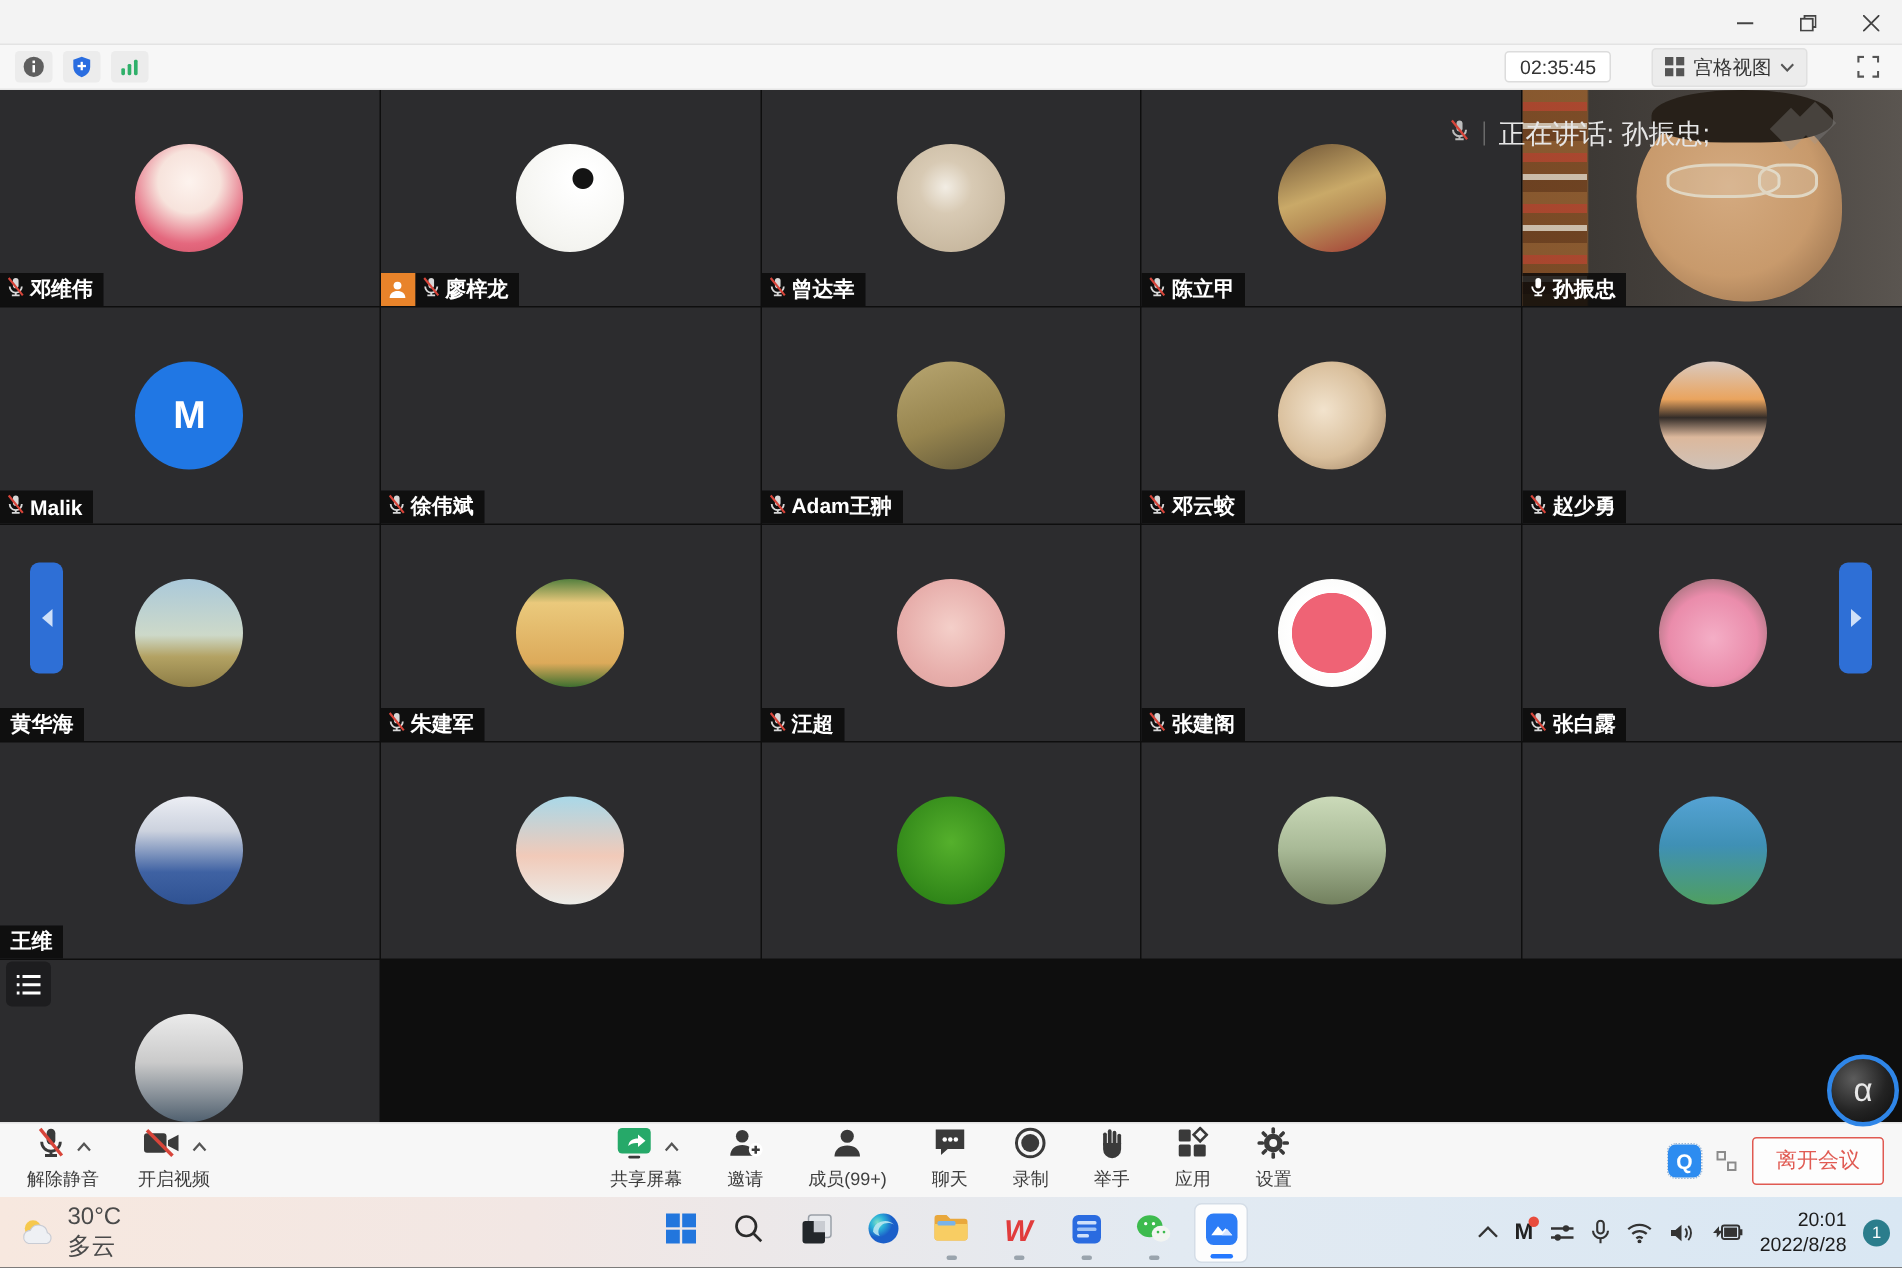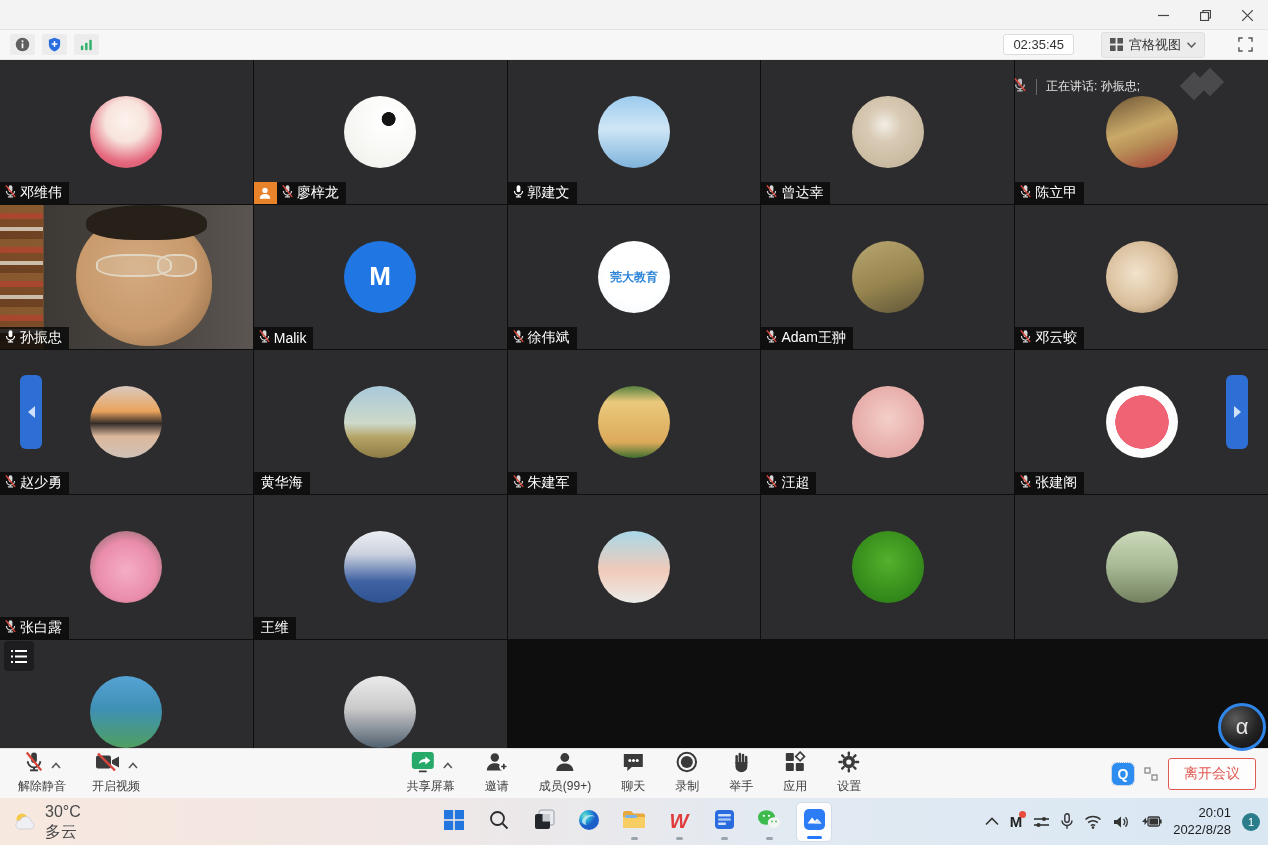--- a/index.html
+++ b/index.html
@@ -20,38 +20,38 @@
   .timer { background:#ffffff; border:1px solid #dcdcdc; border-radius:3px; padding:2px 9px; font-size:13px; color:#333; }
   .view-btn { display:flex; align-items:center; gap:6px; background:#ececec; border:1px solid #e0e0e0; border-radius:3px; padding:3px 8px; font-size:13px; color:#333; }
   .fullscreen-btn { display:flex; align-items:center; justify-content:center; width:26px; height:22px; }
 
   
   .grid { position:relative; width:1268px; height:688px; background:#0e0e0e; display:grid;
           grid-template-columns:repeat(5,1fr); grid-auto-rows:144px; gap:1px; overflow:hidden; }
   .tile { position:relative; background:#2c2c2e; display:flex; align-items:center; justify-content:center; overflow:hidden; }
   .tile.speaking-tile { box-shadow:inset 0 0 0 1px #46a35e; }
   .avatar { width:72px; height:72px; border-radius:50%; display:flex; align-items:center; justify-content:center; font-weight:bold; text-align:center; line-height:1.05; }
-  .label-row { position:absolute; left:0; bottom:0; display:flex; align-items:stretch; z-index:3; }
+  .label-row { position:absolute; left:0; bottom:0; display:flex; align-items:stretch; z-index:3;font-weight:bold; }
   .member-badge { width:23px; background:#e8832a; display:flex; align-items:center; justify-content:center; }
   .name-label { display:flex; align-items:center; gap:3px; background:rgba(8,8,8,0.82); color:#fff; font-size:14px; padding:2px 7px 2px 4px; }
   .name-label.no-icon { padding-left:7px; }
 
   
   .vbg { position:absolute; inset:0;
         background:linear-gradient(90deg,#7a4e28 0%,#84572e 17%,#3d3935 17.5%,#4a4541 62%,#5a5550 100%); }
   .vbooks { position:absolute; left:0; top:0; width:17%; height:100%;
         background:repeating-linear-gradient(180deg,#8a5a30 0 8px,#b0452f 8px 14px,#7a4a26 14px 22px,#d8cfc0 22px 26px,#6a3f20 26px 34px); opacity:.85; }
   .vface { position:absolute; left:30%; top:6%; width:54%; height:92%; border-radius:48% 52% 46% 54%;
         background:radial-gradient(ellipse at 45% 42%,#d4aa80 0%,#c89a6c 55%,#8a6544 100%); }
   .vhair { position:absolute; left:34%; top:0%; width:48%; height:24%; border-radius:50% 50% 40% 40%; background:#272019; }
   .vglass { position:absolute; left:38%; top:34%; width:30%; height:16%; border:2px solid #e0d6c2; border-radius:40%; background:rgba(240,240,230,.18); }
   .vglass2 { left:62%; width:16%; }
 
   
-  .speaking-indicator { position:absolute; top:17px; right:128px; display:flex; align-items:center; gap:9px; z-index:6; color:#e6e6e6; font-size:12px; }
+  .speaking-indicator { position:absolute; top:17px; right:128px; display:flex; align-items:center; gap:9px; z-index:6; color:#e6e6e6; font-size:18px; }
   .speaking-divider { width:1px; height:16px; background:#6a6a6a; }
   .watermark { position:absolute; top:12px; right:40px; z-index:5; opacity:.28; }
   .wm-diamond { position:absolute; width:20px; height:20px; background:#9a9a9a; transform:rotate(45deg); }
   .nav-arrow { position:absolute; width:22px; height:74px; background:#2e6fd6; border-radius:6px; z-index:6; display:flex; align-items:center; justify-content:center; }
   .nav-left { left:20px; top:315px; }
   .nav-right { right:20px; top:315px; }
   .tri { width:0; height:0; border-top:6px solid transparent; border-bottom:6px solid transparent; }
   .tri-l { border-right:7px solid #cfe0f8; }
   .tri-r { border-left:7px solid #cfe0f8; }
   .list-btn { position:absolute; left:4px; top:581px; width:30px; height:30px; background:#1d1d1f; border-radius:4px; z-index:6; display:flex; align-items:center; justify-content:center; }
@@ -220,34 +220,20 @@
                 <path d="M3.4 8.8a5.6 5.6 0 0 0 11.2 0" fill="none" stroke="#d8d8d8" stroke-width="1.7"></path>
                 <line x1="9" y1="14.4" x2="9" y2="16.8" stroke="#d8d8d8" stroke-width="1.7"></line>
                 <line x1="5.4" y1="17" x2="12.6" y2="17" stroke="#d8d8d8" stroke-width="1.7"></line>
                 <line x1="2.5" y1="1" x2="15.5" y2="17" stroke="#d8453a" stroke-width="2"></line>
               </svg></span>
             <span>廖梓龙</span>
           </span>
         </div>
       </div>
       <div class="tile">
-        <div class="avatar" style="background: linear-gradient(rgb(156, 203, 238) 0%, rgb(207, 230, 246) 45%, rgb(127, 179, 220) 100%);"></div>
-        <div class="label-row">
-          <span class="name-label">
-            <span><svg width="13" height="15" viewBox="0 0 18 19">
-                <rect x="6.4" y="1" width="5.2" height="9.4" rx="2.6" fill="#ffffff"></rect>
-                <path d="M3.4 8.8a5.6 5.6 0 0 0 11.2 0" fill="none" stroke="#ffffff" stroke-width="1.7"></path>
-                <line x1="9" y1="14.4" x2="9" y2="16.8" stroke="#ffffff" stroke-width="1.7"></line>
-                <line x1="5.4" y1="17" x2="12.6" y2="17" stroke="#ffffff" stroke-width="1.7"></line>
-              </svg></span>
-            <span>郭建文</span>
-          </span>
-        </div>
-      </div>
-      <div class="tile">
         <div class="avatar" style="background: radial-gradient(circle at 45% 40%, rgb(242, 237, 228) 0%, rgb(216, 202, 180) 30%, rgb(191, 174, 148) 100%);"></div>
         <div class="label-row">
           <span class="name-label">
             <span><svg width="13" height="15" viewBox="0 0 18 19">
                 <rect x="6.4" y="1" width="5.2" height="9.4" rx="2.6" fill="#d8d8d8"></rect>
                 <path d="M3.4 8.8a5.6 5.6 0 0 0 11.2 0" fill="none" stroke="#d8d8d8" stroke-width="1.7"></path>
                 <line x1="9" y1="14.4" x2="9" y2="16.8" stroke="#d8d8d8" stroke-width="1.7"></line>
                 <line x1="5.4" y1="17" x2="12.6" y2="17" stroke="#d8d8d8" stroke-width="1.7"></line>
                 <line x1="2.5" y1="1" x2="15.5" y2="17" stroke="#d8453a" stroke-width="2"></line>
               </svg></span>
@@ -298,21 +284,20 @@
                 <path d="M3.4 8.8a5.6 5.6 0 0 0 11.2 0" fill="none" stroke="#d8d8d8" stroke-width="1.7"></path>
                 <line x1="9" y1="14.4" x2="9" y2="16.8" stroke="#d8d8d8" stroke-width="1.7"></line>
                 <line x1="5.4" y1="17" x2="12.6" y2="17" stroke="#d8d8d8" stroke-width="1.7"></line>
                 <line x1="2.5" y1="1" x2="15.5" y2="17" stroke="#d8453a" stroke-width="2"></line>
               </svg></span>
             <span>Malik</span>
           </span>
         </div>
       </div>
       <div class="tile">
-        <div class="avatar" style="background: radial-gradient(circle at 50% 45%, rgb(255, 255, 255) 55%, rgb(238, 244, 250) 100%); color: rgb(47, 134, 214); font-size: 12px;">莞大教育</div>
         <div class="label-row">
           <span class="name-label">
             <span><svg width="13" height="15" viewBox="0 0 18 19">
                 <rect x="6.4" y="1" width="5.2" height="9.4" rx="2.6" fill="#d8d8d8"></rect>
                 <path d="M3.4 8.8a5.6 5.6 0 0 0 11.2 0" fill="none" stroke="#d8d8d8" stroke-width="1.7"></path>
                 <line x1="9" y1="14.4" x2="9" y2="16.8" stroke="#d8d8d8" stroke-width="1.7"></line>
                 <line x1="5.4" y1="17" x2="12.6" y2="17" stroke="#d8d8d8" stroke-width="1.7"></line>
                 <line x1="2.5" y1="1" x2="15.5" y2="17" stroke="#d8453a" stroke-width="2"></line>
               </svg></span>
             <span>徐伟斌</span>

